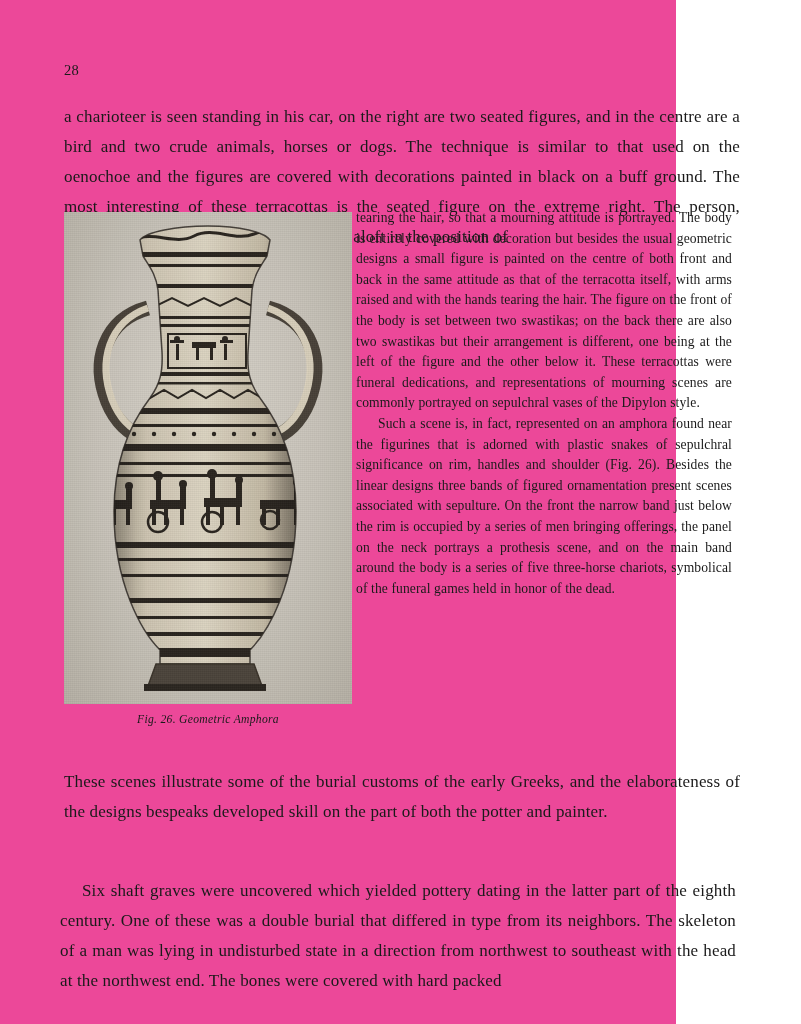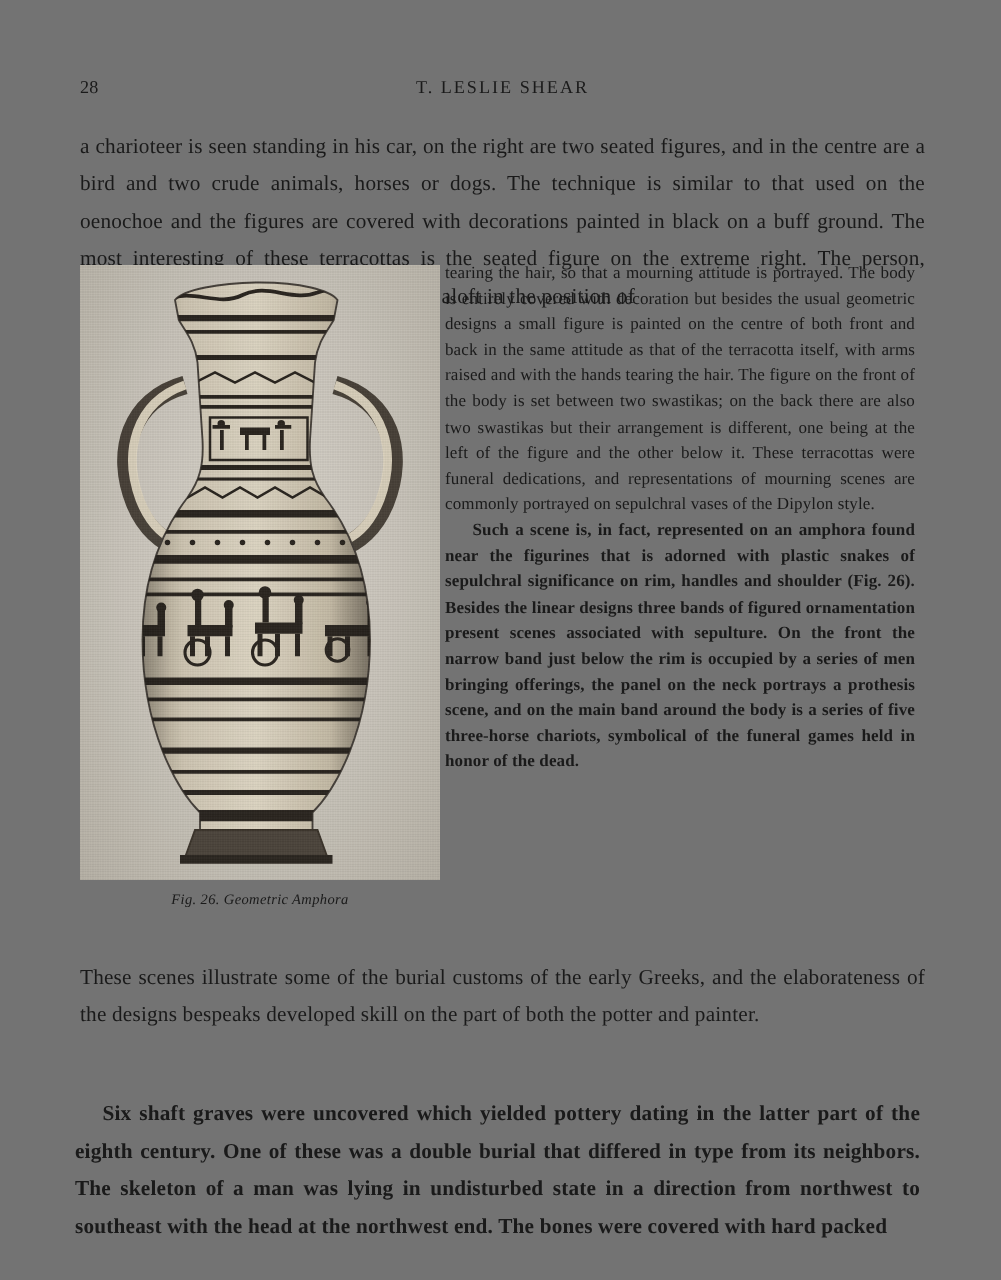--- a/index.html
+++ b/index.html
@@ -11,23 +11,23 @@
     width: 801px;
     height: 1024px;
     position: relative;
     font-family: "Liberation Serif", serif;
     color: #1a1a1a;
     overflow: hidden;
   }
   .page {
     position: absolute;
     left: 0; top: 0;
-    width: 801px;
+    width: 676px;
     height: 1024px;
-    background: #737373;
+    background: #ec4899;
   }
   .header-row {
     position: absolute;
     left: 64px;
     top: 62px;
     width: 676px;
     height: 20px;
   }
   .page-number {
     position: absolute;
@@ -55,21 +55,20 @@
   p.para {
     margin: 0;
     font-size: 17px;
     line-height: 30px;
     text-align: justify;
     text-justify: inter-word;
     letter-spacing: 0.15px;
   }
   p.indent {
     text-indent: 22px;
-    font-weight: bold;
   }
   .figure-wrap {
     position: absolute;
     left: 64px;
     top: 212px;
     width: 288px;
   }
   .figure-image {
     width: 288px;
     height: 492px;
@@ -144,21 +143,20 @@
     left: 0; top: 0;
   }
 </style>
 </head>
 <body>
 
 <div class="page">
 
   <div class="header-row">
     <div class="page-number">28</div>
-    <div class="running-head">T. LESLIE SHEAR</div>
   </div>
 
   <div class="body-col">
     <p class="para">a charioteer is seen standing in his car, on the right are two seated figures, and in the centre are a bird and two crude animals, horses or dogs.  The technique is similar to that used on the oenochoe and the figures are covered with decorations painted in black on a buff ground.  The most interesting of these terracottas is the seated figure on the extreme right.  The person, presumably a woman, has its arms raised aloft in the position of</p>
   </div>
 
   <div class="figure-wrap">
     <div class="figure-image">
       <div class="photo-bg"></div>
       <svg class="vase" width="288" height="492" viewBox="0 0 288 492">

